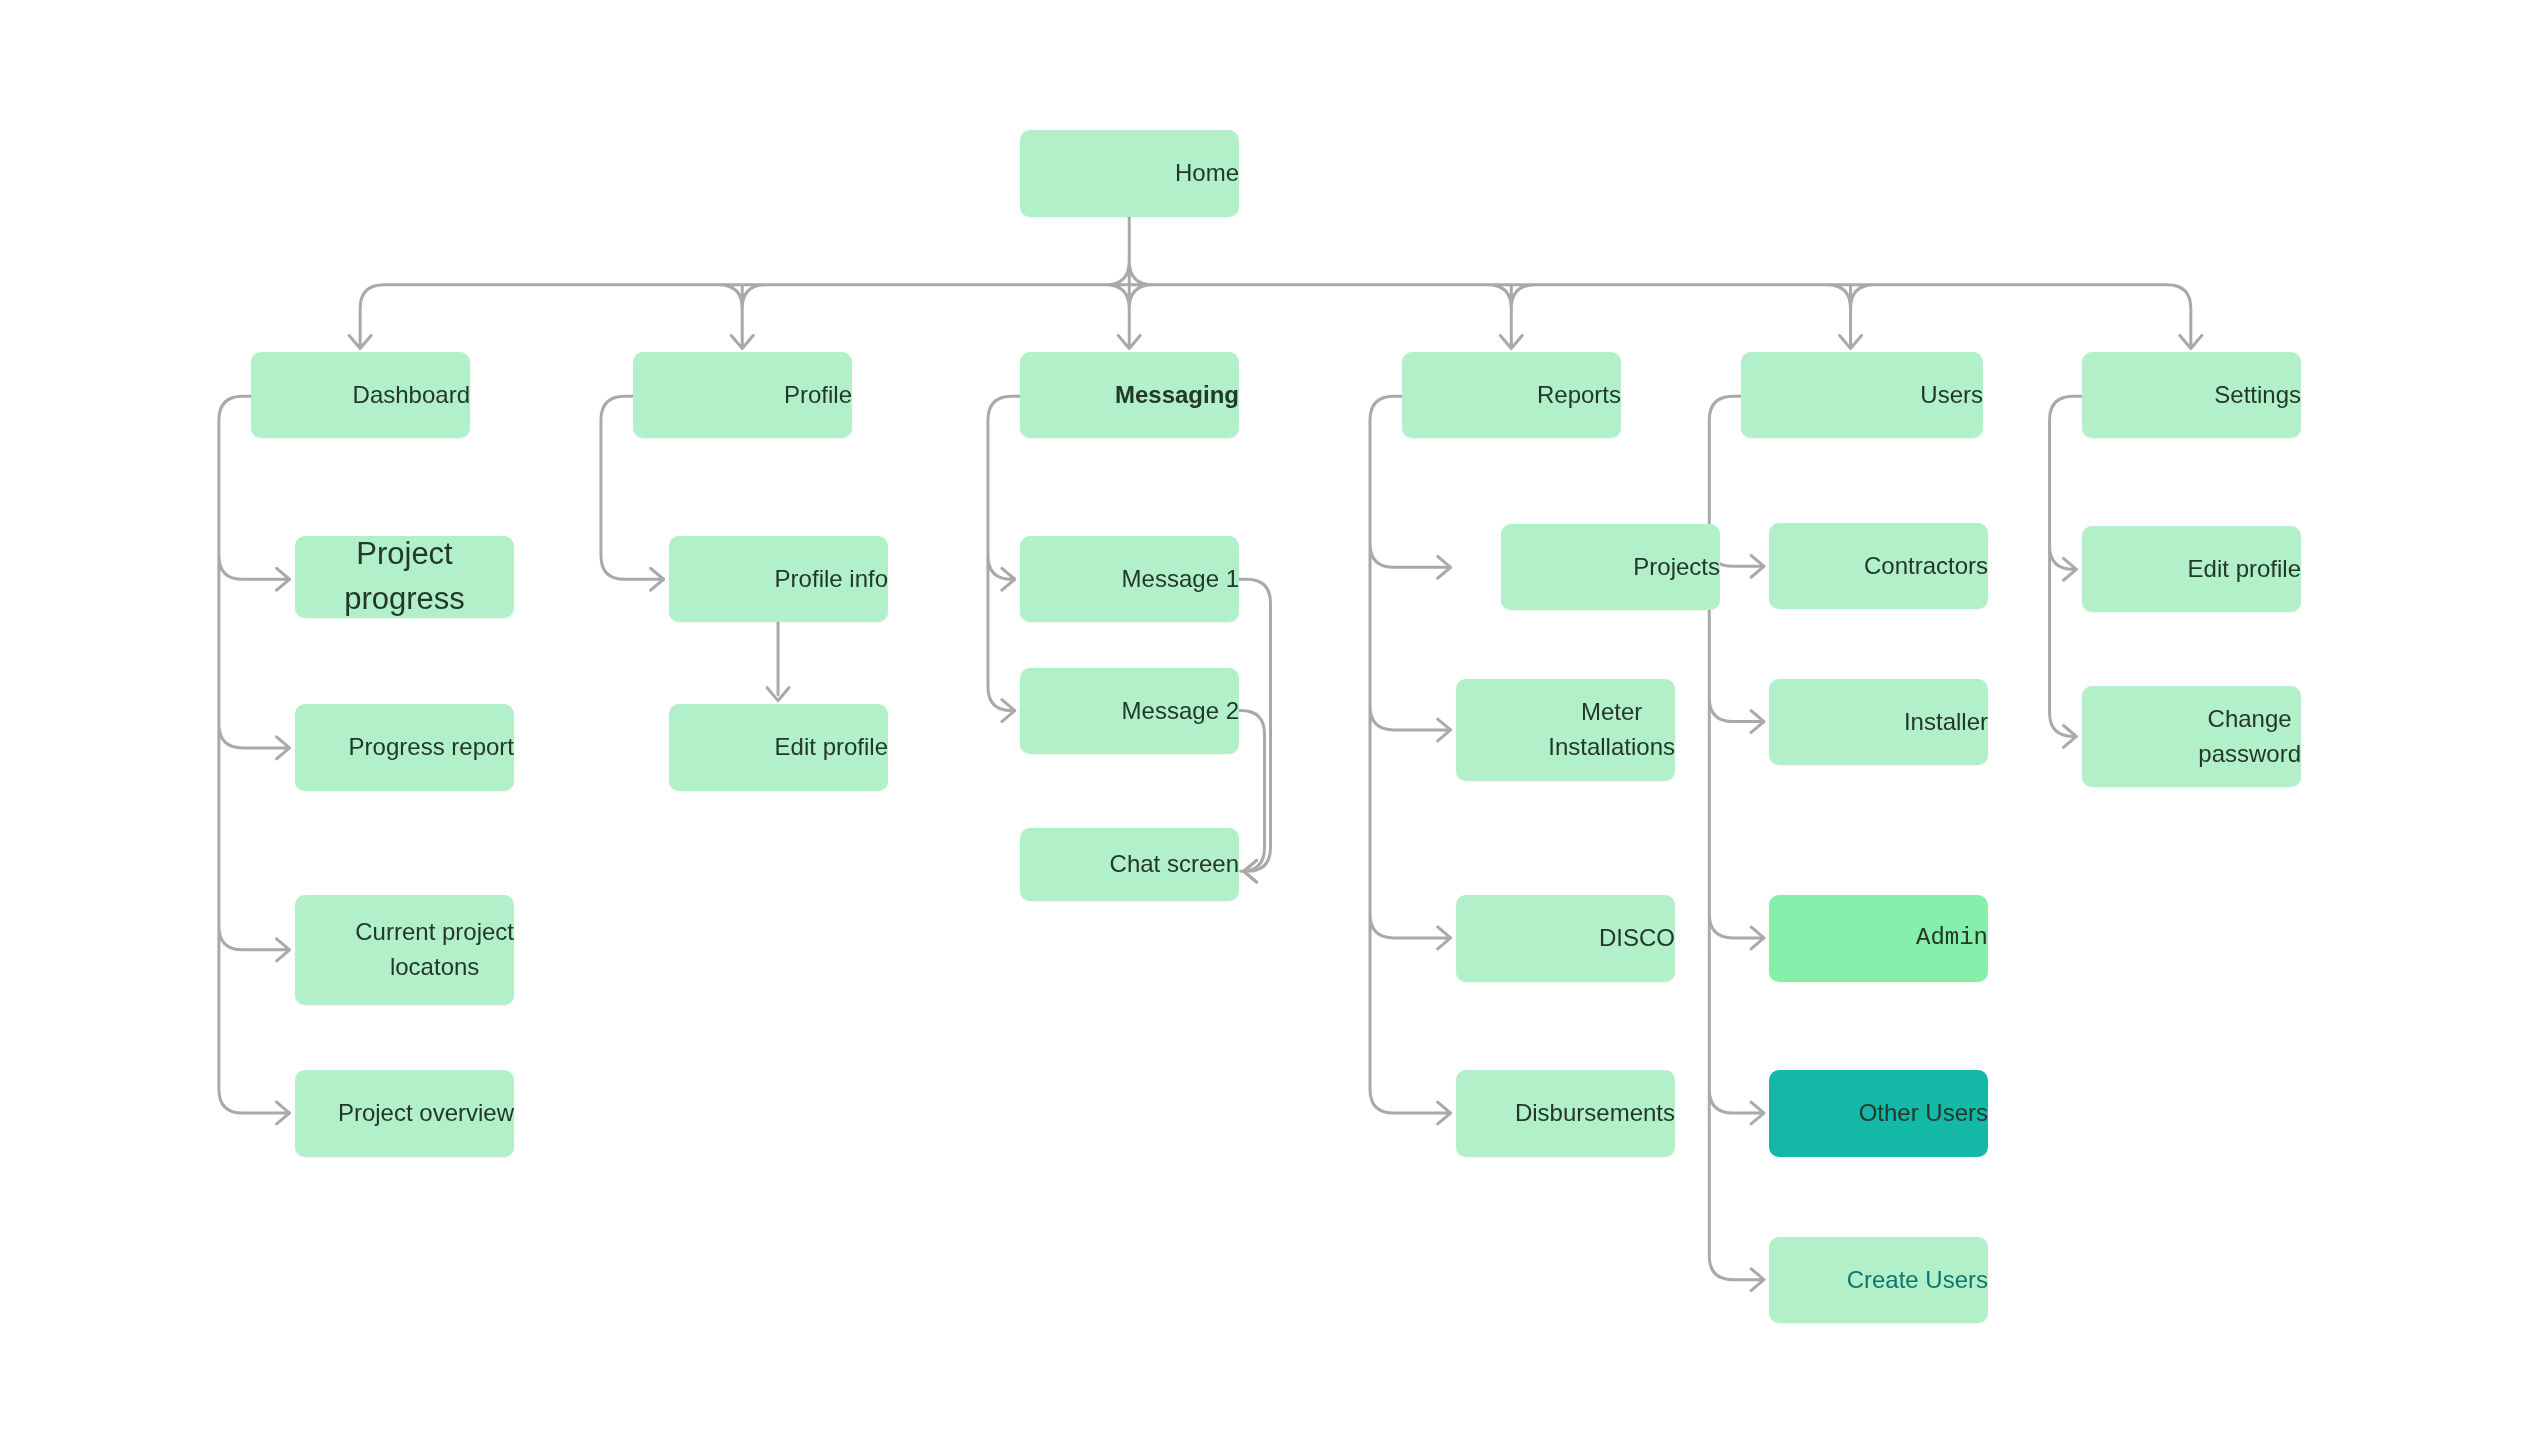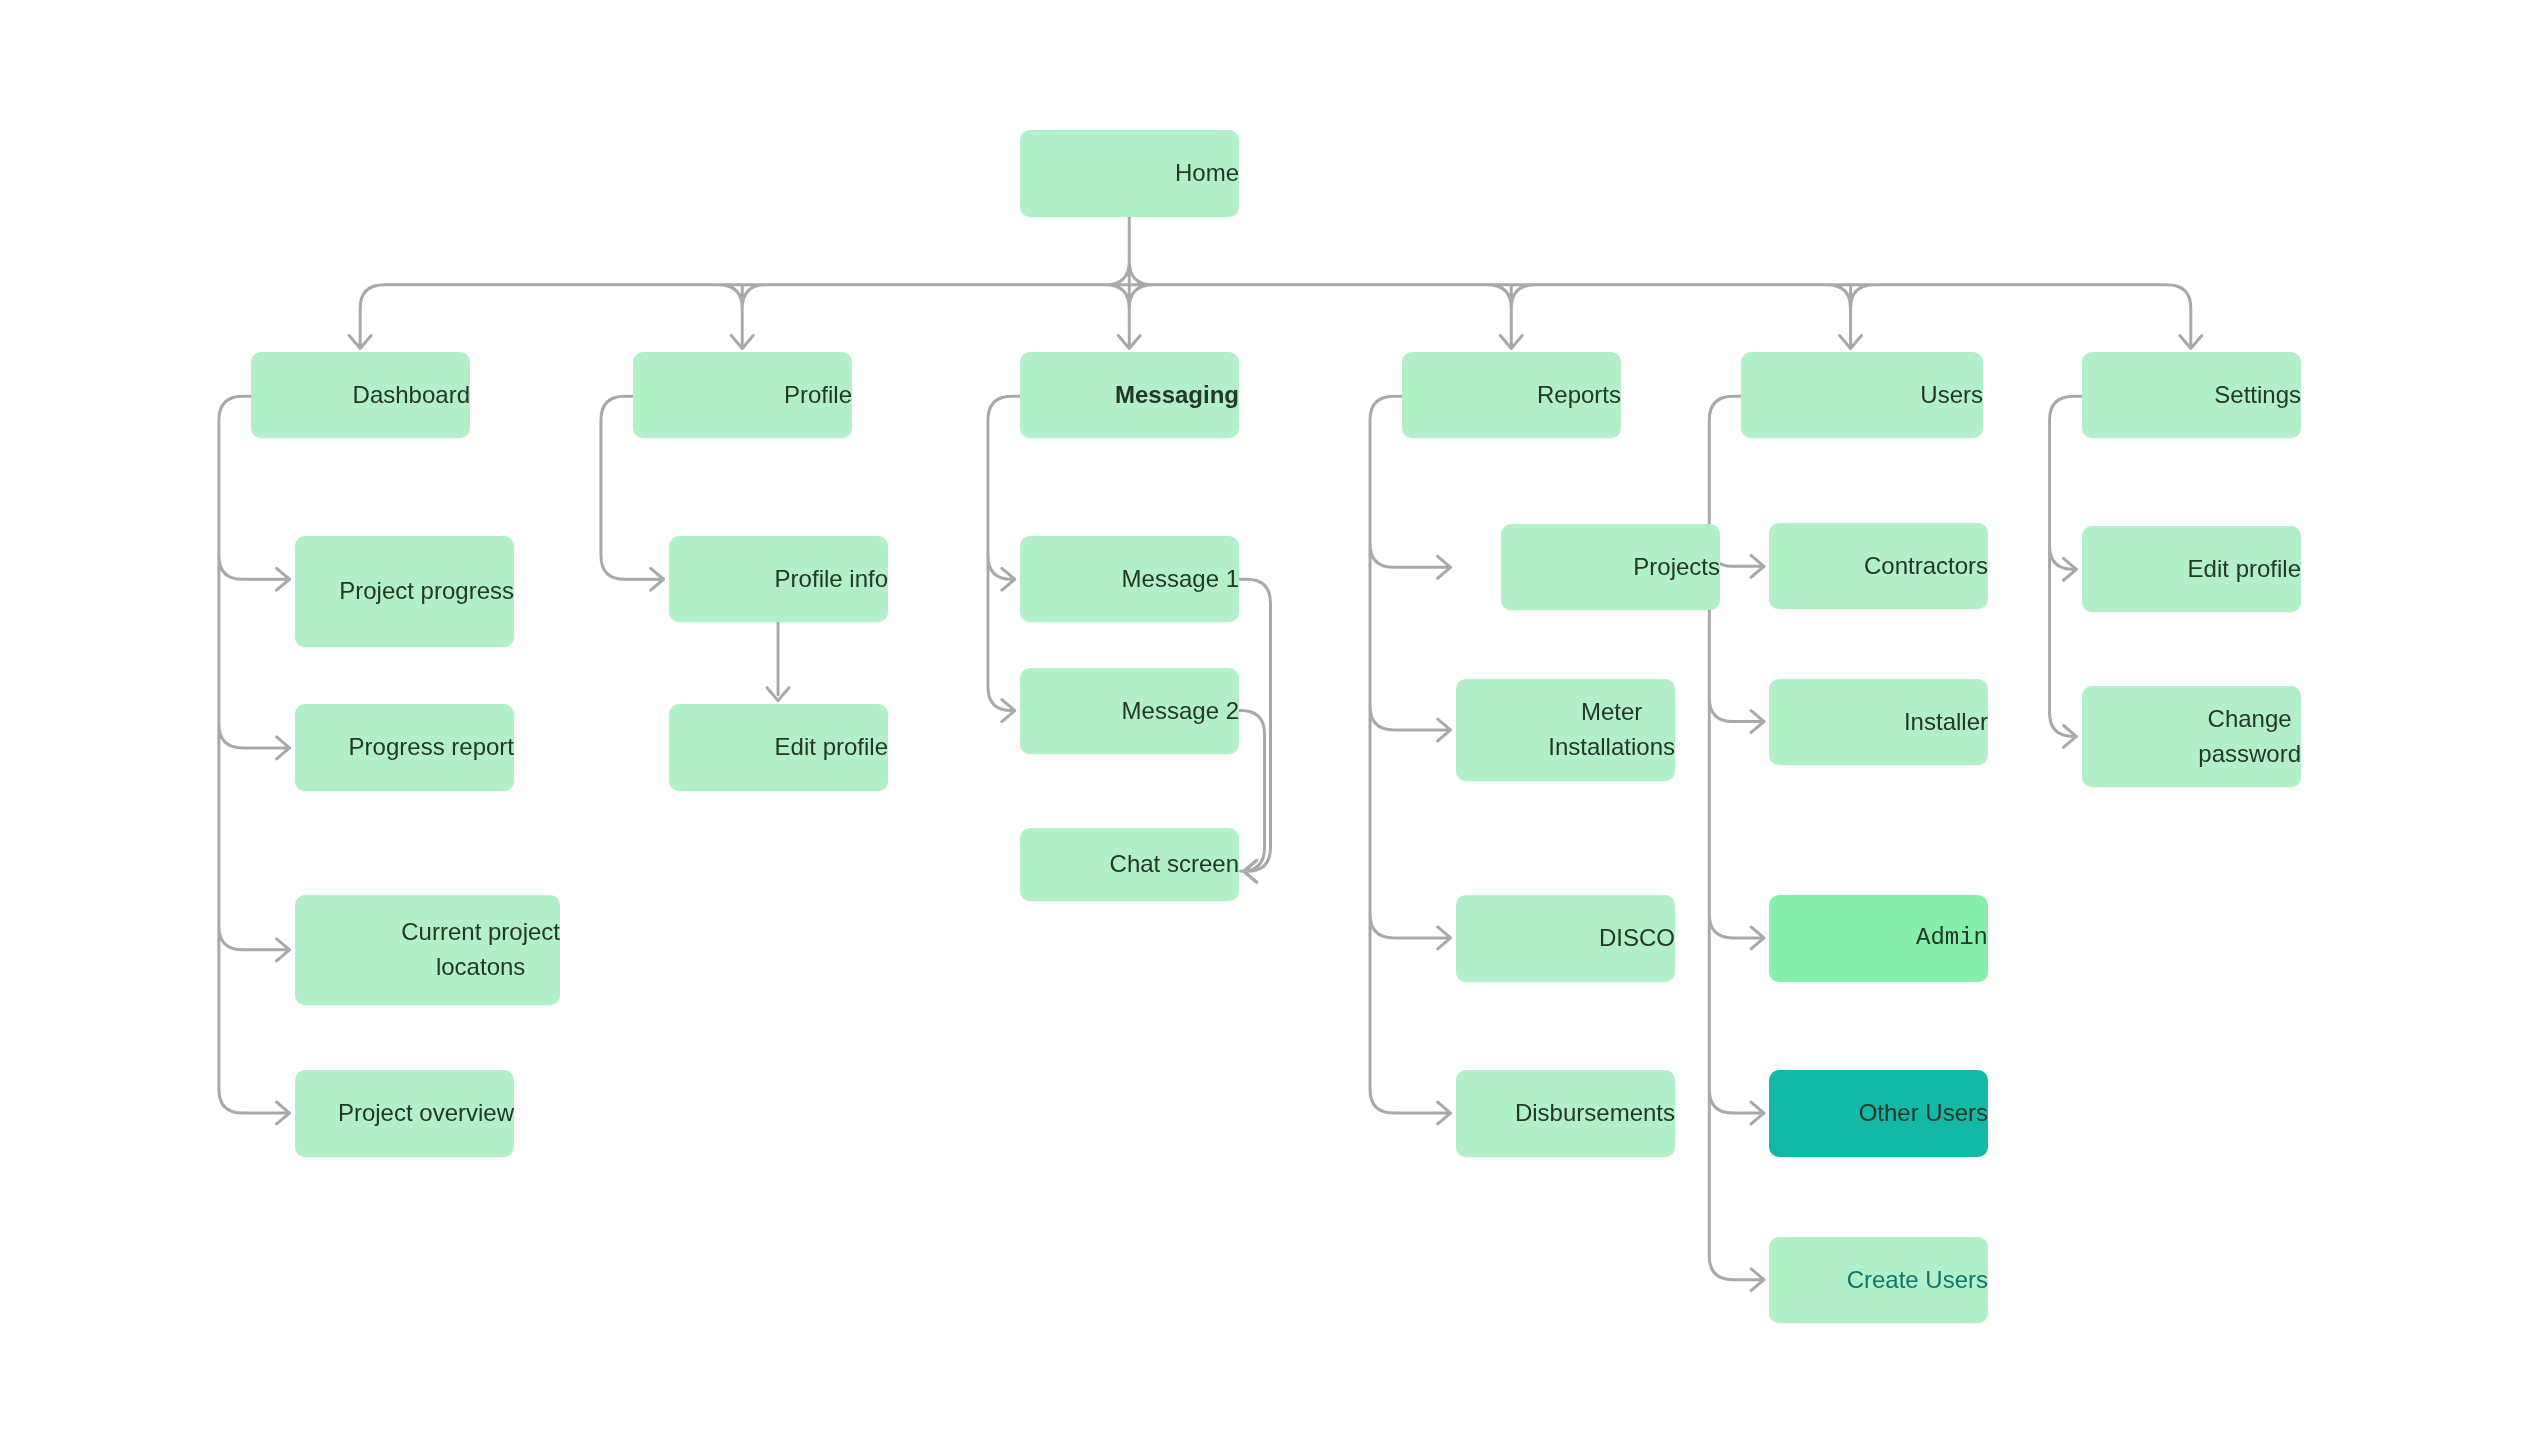--- a/index.html
+++ b/index.html
@@ -42,23 +42,23 @@
       <path d="M 1245 714 H 1247 Q 1271 714 1271 738 V 851.5 Q 1271 875.5 1247 875.5 H 1250 M 1263 864.5 L 1250 875.5 L 1263 886.5" fill="none" stroke="#a9a9a9" stroke-width="3" stroke-linecap="round" stroke-linejoin="round"></path>
     </svg>
   <div id="node-layer">
       <div class="node" style="left: 1020px; top: 130px; width: 219px; height: 87px; background: rgb(178, 240, 201); color: rgb(35, 56, 41); font-size: 24px; border-radius: 10px;"><span class="lbl">Home</span></div>
       <div class="node" style="left: 251px; top: 352px; width: 219px; height: 86px; background: rgb(178, 240, 201); color: rgb(35, 56, 41); font-size: 24px; border-radius: 10px;"><span class="lbl">Dashboard</span></div>
       <div class="node" style="left: 633px; top: 352px; width: 219px; height: 86px; background: rgb(178, 240, 201); color: rgb(35, 56, 41); font-size: 24px; border-radius: 10px;"><span class="lbl">Profile</span></div>
       <div class="node" style="left: 1020px; top: 352px; width: 219px; height: 86px; background: rgb(178, 240, 201); color: rgb(35, 56, 41); font-size: 24px; border-radius: 10px; font-weight: bold;"><span class="lbl">Messaging</span></div>
       <div class="node" style="left: 1402px; top: 352px; width: 219px; height: 86px; background: rgb(178, 240, 201); color: rgb(35, 56, 41); font-size: 24px; border-radius: 10px;"><span class="lbl">Reports</span></div>
       <div class="node" style="left: 1741px; top: 352px; width: 219px; height: 86px; background: rgb(178, 240, 201); color: rgb(35, 56, 41); font-size: 24px; border-radius: 10px; padding-left: 23px;"><span class="lbl">Users</span></div>
       <div class="node" style="left: 2082px; top: 352px; width: 219px; height: 86px; background: rgb(178, 240, 201); color: rgb(35, 56, 41); font-size: 24px; border-radius: 10px;"><span class="lbl">Settings</span></div>
-      <div class="node" style="left: 295px; top: 536px; width: 219px; height: 111px; background: rgb(178, 240, 201); color: rgb(35, 56, 41); font-size: 24px; border-radius: 10px;"><span class="lbl">Project progress</span></div>
+      <div class="node" style="left: 295px; top: 536px; width: 219px; height: 82px; background: rgb(178, 240, 201); color: rgb(35, 56, 41); font-size: 31px; border-radius: 10px;"><span class="lbl">Project progress</span></div>
       <div class="node" style="left: 295px; top: 704px; width: 219px; height: 87px; background: rgb(178, 240, 201); color: rgb(35, 56, 41); font-size: 24px; border-radius: 10px;"><span class="lbl">Progress report</span></div>
-      <div class="node" style="left: 295px; top: 895px; width: 219px; height: 110px; background: rgb(178, 240, 201); color: rgb(35, 56, 41); font-size: 24px; border-radius: 10px; padding-left: 46px;"><span class="lbl">Current project
+      <div class="node" style="left: 295px; top: 895px; width: 219px; height: 110px; background: rgb(178, 240, 201); color: rgb(35, 56, 41); font-size: 24px; border-radius: 10px;"><span class="lbl">Current project
 locatons</span></div>
       <div class="node" style="left: 295px; top: 1070px; width: 219px; height: 87px; background: rgb(178, 240, 201); color: rgb(35, 56, 41); font-size: 24px; border-radius: 10px;"><span class="lbl">Project overview</span></div>
       <div class="node" style="left: 669px; top: 536px; width: 219px; height: 86px; background: rgb(178, 240, 201); color: rgb(35, 56, 41); font-size: 24px; border-radius: 10px;"><span class="lbl">Profile info</span></div>
       <div class="node" style="left: 669px; top: 704px; width: 219px; height: 87px; background: rgb(178, 240, 201); color: rgb(35, 56, 41); font-size: 24px; border-radius: 10px;"><span class="lbl">Edit profile</span></div>
       <div class="node" style="left: 1020px; top: 536px; width: 219px; height: 86px; background: rgb(178, 240, 201); color: rgb(35, 56, 41); font-size: 24px; border-radius: 10px;"><span class="lbl">Message 1</span></div>
       <div class="node" style="left: 1020px; top: 668px; width: 219px; height: 86px; background: rgb(178, 240, 201); color: rgb(35, 56, 41); font-size: 24px; border-radius: 10px;"><span class="lbl">Message 2</span></div>
       <div class="node" style="left: 1020px; top: 828px; width: 219px; height: 73px; background: rgb(178, 240, 201); color: rgb(35, 56, 41); font-size: 24px; border-radius: 10px;"><span class="lbl">Chat screen</span></div>
       <div class="node" style="left: 1456px; top: 524px; width: 219px; height: 86px; background: rgb(178, 240, 201); color: rgb(35, 56, 41); font-size: 24px; border-radius: 10px; margin-left: 45px;"><span class="lbl">Projects</span></div>
       <div class="node" style="left: 1456px; top: 679px; width: 219px; height: 102px; background: rgb(178, 240, 201); color: rgb(35, 56, 41); font-size: 24px; border-radius: 10px;"><span class="lbl">Meter
 Installations</span></div>

